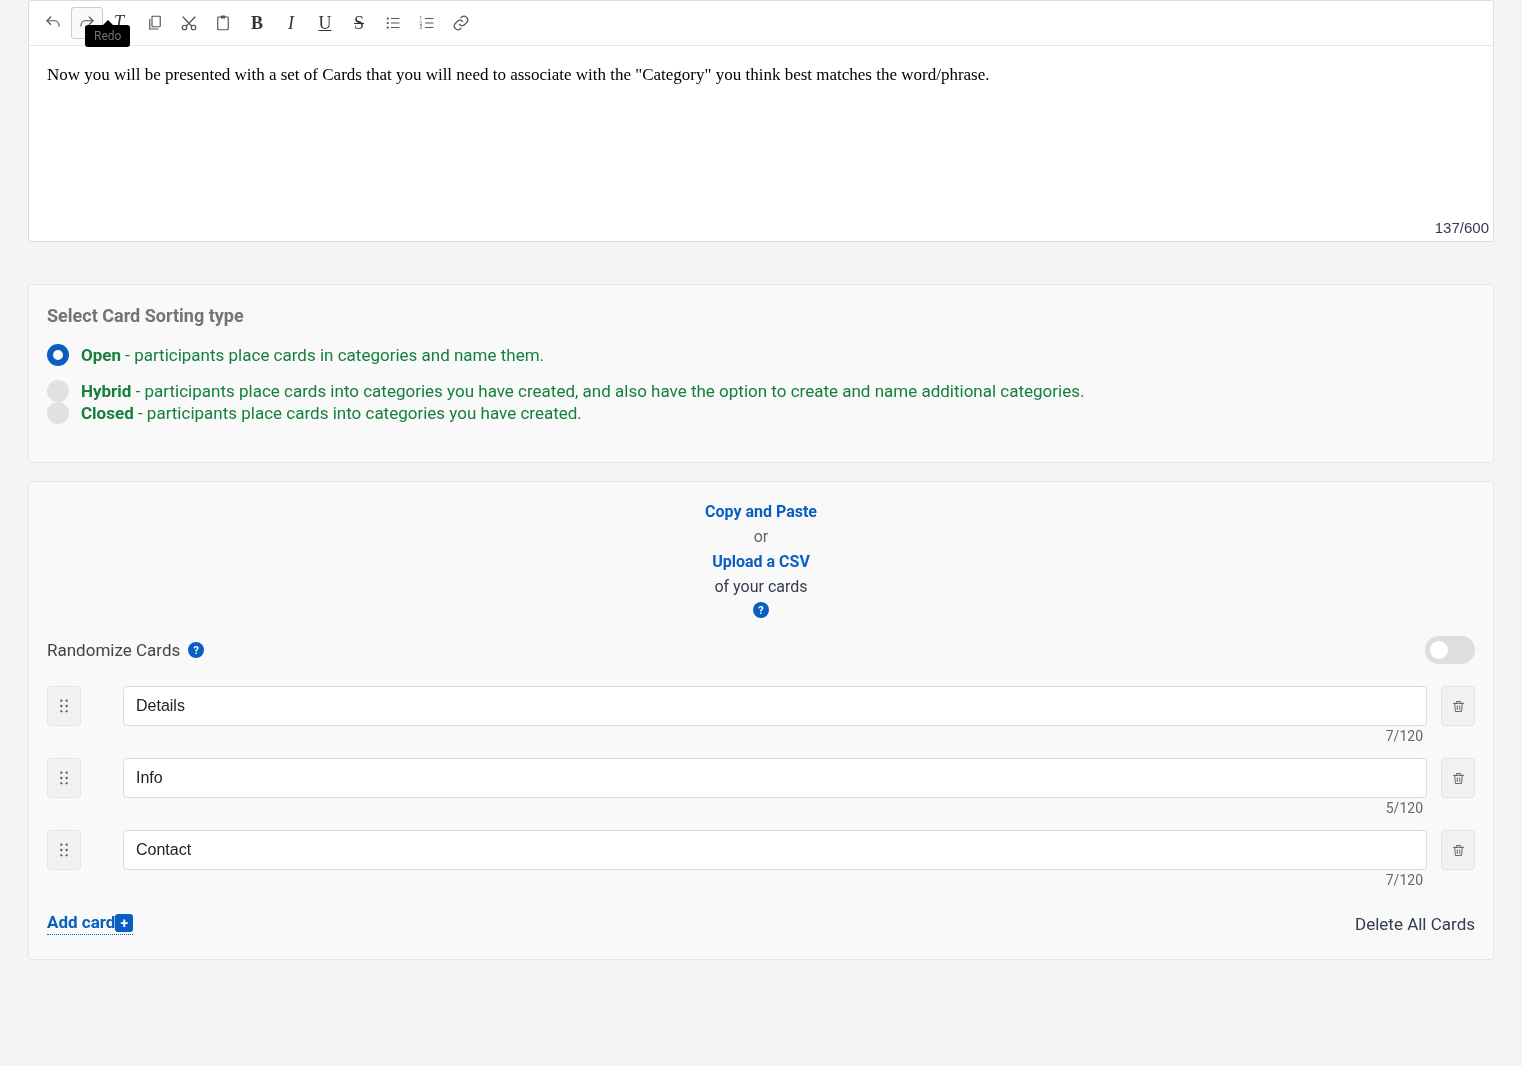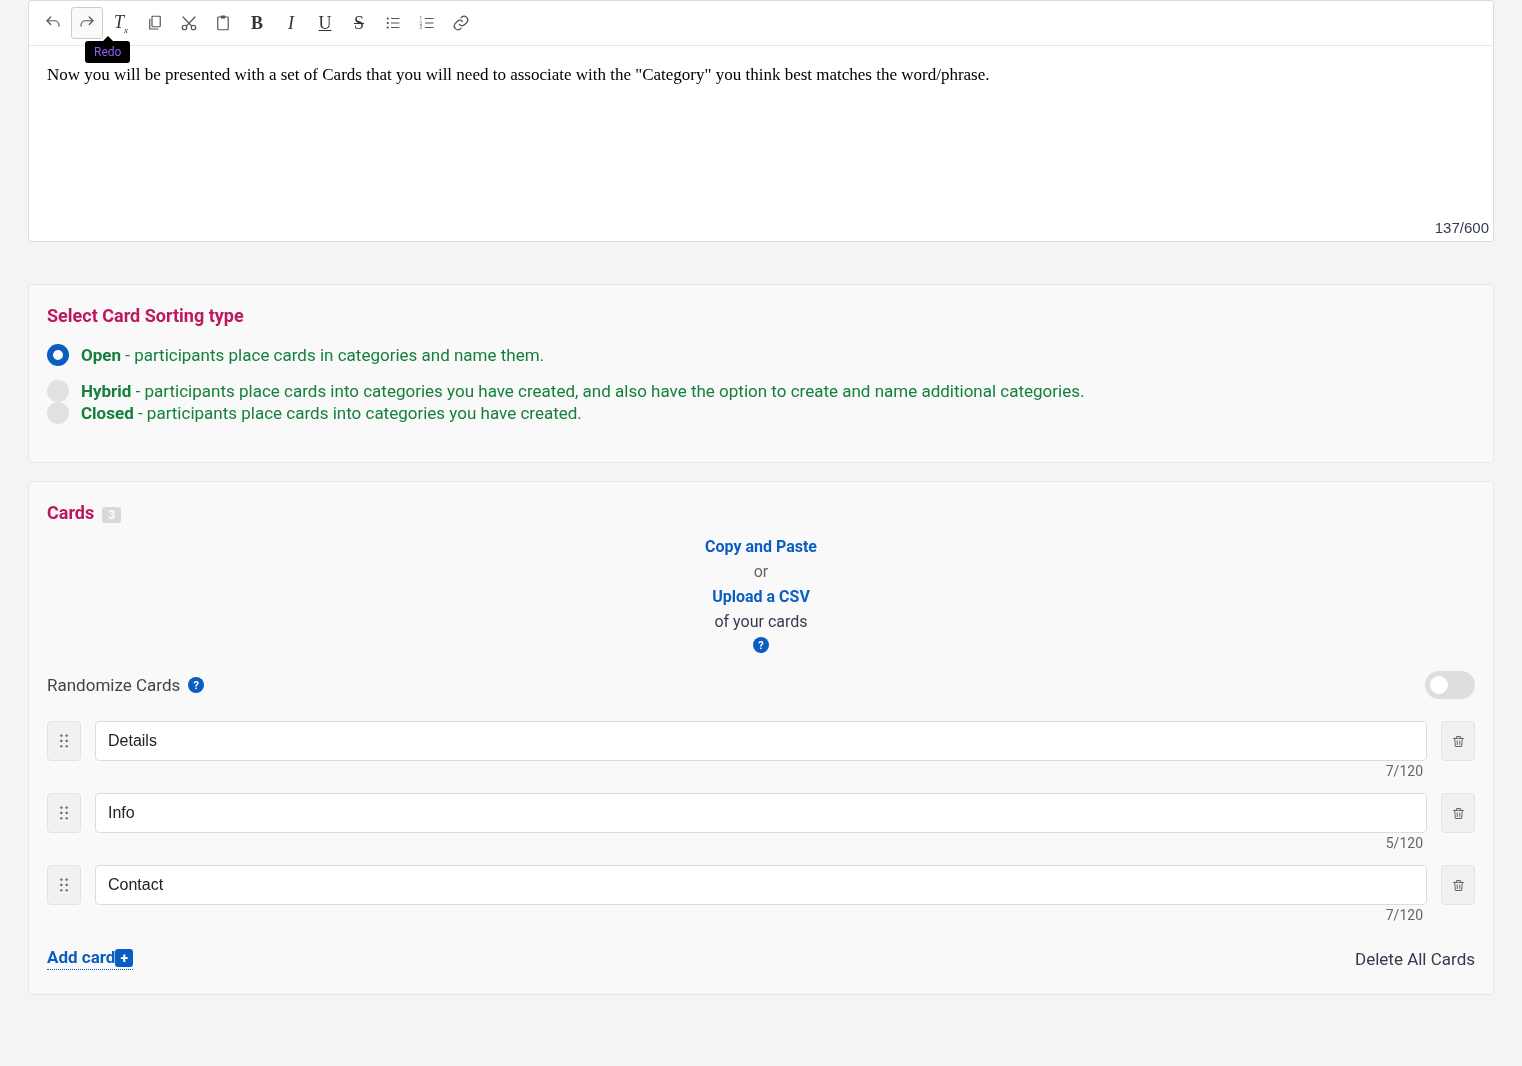--- a/index.html
+++ b/index.html
@@ -47,24 +47,24 @@
   }
   .tbtn svg { width: 18px; height: 18px; stroke: #555; fill: none; stroke-width: 1.6; }
   .tbtn .fill { fill: #555; stroke: none; }
   .tbtn .txt { font-family: Georgia, 'Times New Roman', serif; font-size: 18px; color: #333; }
   .tbtn .txt.bold { font-weight: 700; }
   .tbtn .txt.italic { font-style: italic; }
   .tbtn .txt.underline { text-decoration: underline; }
   .tbtn .txt.strike { text-decoration: line-through; }
   .tooltip {
     position: absolute;
-    top: 40px;
+    top: 24px;
     left: 56px;
     background: #000;
-    color: #8b5cf6;
+    color: #737373;
     font-size: 12px;
     padding: 4px 9px;
     border-radius: 3px;
     white-space: nowrap;
   }
   .tooltip::before {
     content: "";
     position: absolute;
     top: -5px;
     left: 50%;
@@ -94,21 +94,21 @@
   .panel {
     background: #f9f9f9;
     border: 1px solid #e6e6e6;
     border-radius: 3px;
     margin-top: 42px;
     padding: 20px 18px 24px 18px;
   }
   .panel h3 {
     font-size: 18px;
     font-weight: 700;
-    color: #be185d;
+    color: #737373;
     margin-bottom: 18px;
   }
   .radio-row {
     display: flex;
     align-items: center;
     gap: 12px;
     margin-bottom: 14px;
     color: #15803d;
     font-size: 17px;
     cursor: pointer;
@@ -193,20 +193,21 @@
   .drag-handle svg { width: 12px; height: 16px; }
   .card-input {
     flex: 1;
     height: 40px;
     border: 1px solid #dcdcdc;
     border-radius: 4px;
     padding: 16px 12px;
     font-size: 16px;
     color: #222;
     background: #fff;
+    margin-left: 28px;
   }
   .trash-btn {
     width: 34px; height: 40px;
     background: #f1f1f1;
     border: 1px solid #e3e3e3;
     border-radius: 4px;
     display: flex; align-items: center; justify-content: center;
     color: #555; cursor: pointer;
   }
   .trash-btn svg { width: 15px; height: 17px; stroke: #555; fill: none; stroke-width: 1.4; }
@@ -338,24 +339,20 @@
       <div class="radio"></div>
       <div><b>Hybrid</b><span> - participants place cards into categories you have created, and also have the option to create and name additional categories.</span></div>
     </div>
     <div class="radio-row">
       <div class="radio"></div>
       <div><b>Closed</b><span> - participants place cards into categories you have created.</span></div>
     </div>
   </div>
 
   <div class="panel" style="margin-top:18px;">
-    <div class="cards-head">
-      <h3>Cards</h3>
-      <span class="count-badge">3</span>
-    </div>
 
     <div class="helper-line">
       <a href="#">Copy and Paste</a>
       <span class="sep">or</span>
       <a href="#">Upload a CSV</a>
       <span>of your cards</span>
       <span class="help-icon">?</span>
     </div>
 
     <div class="randomize-row">

